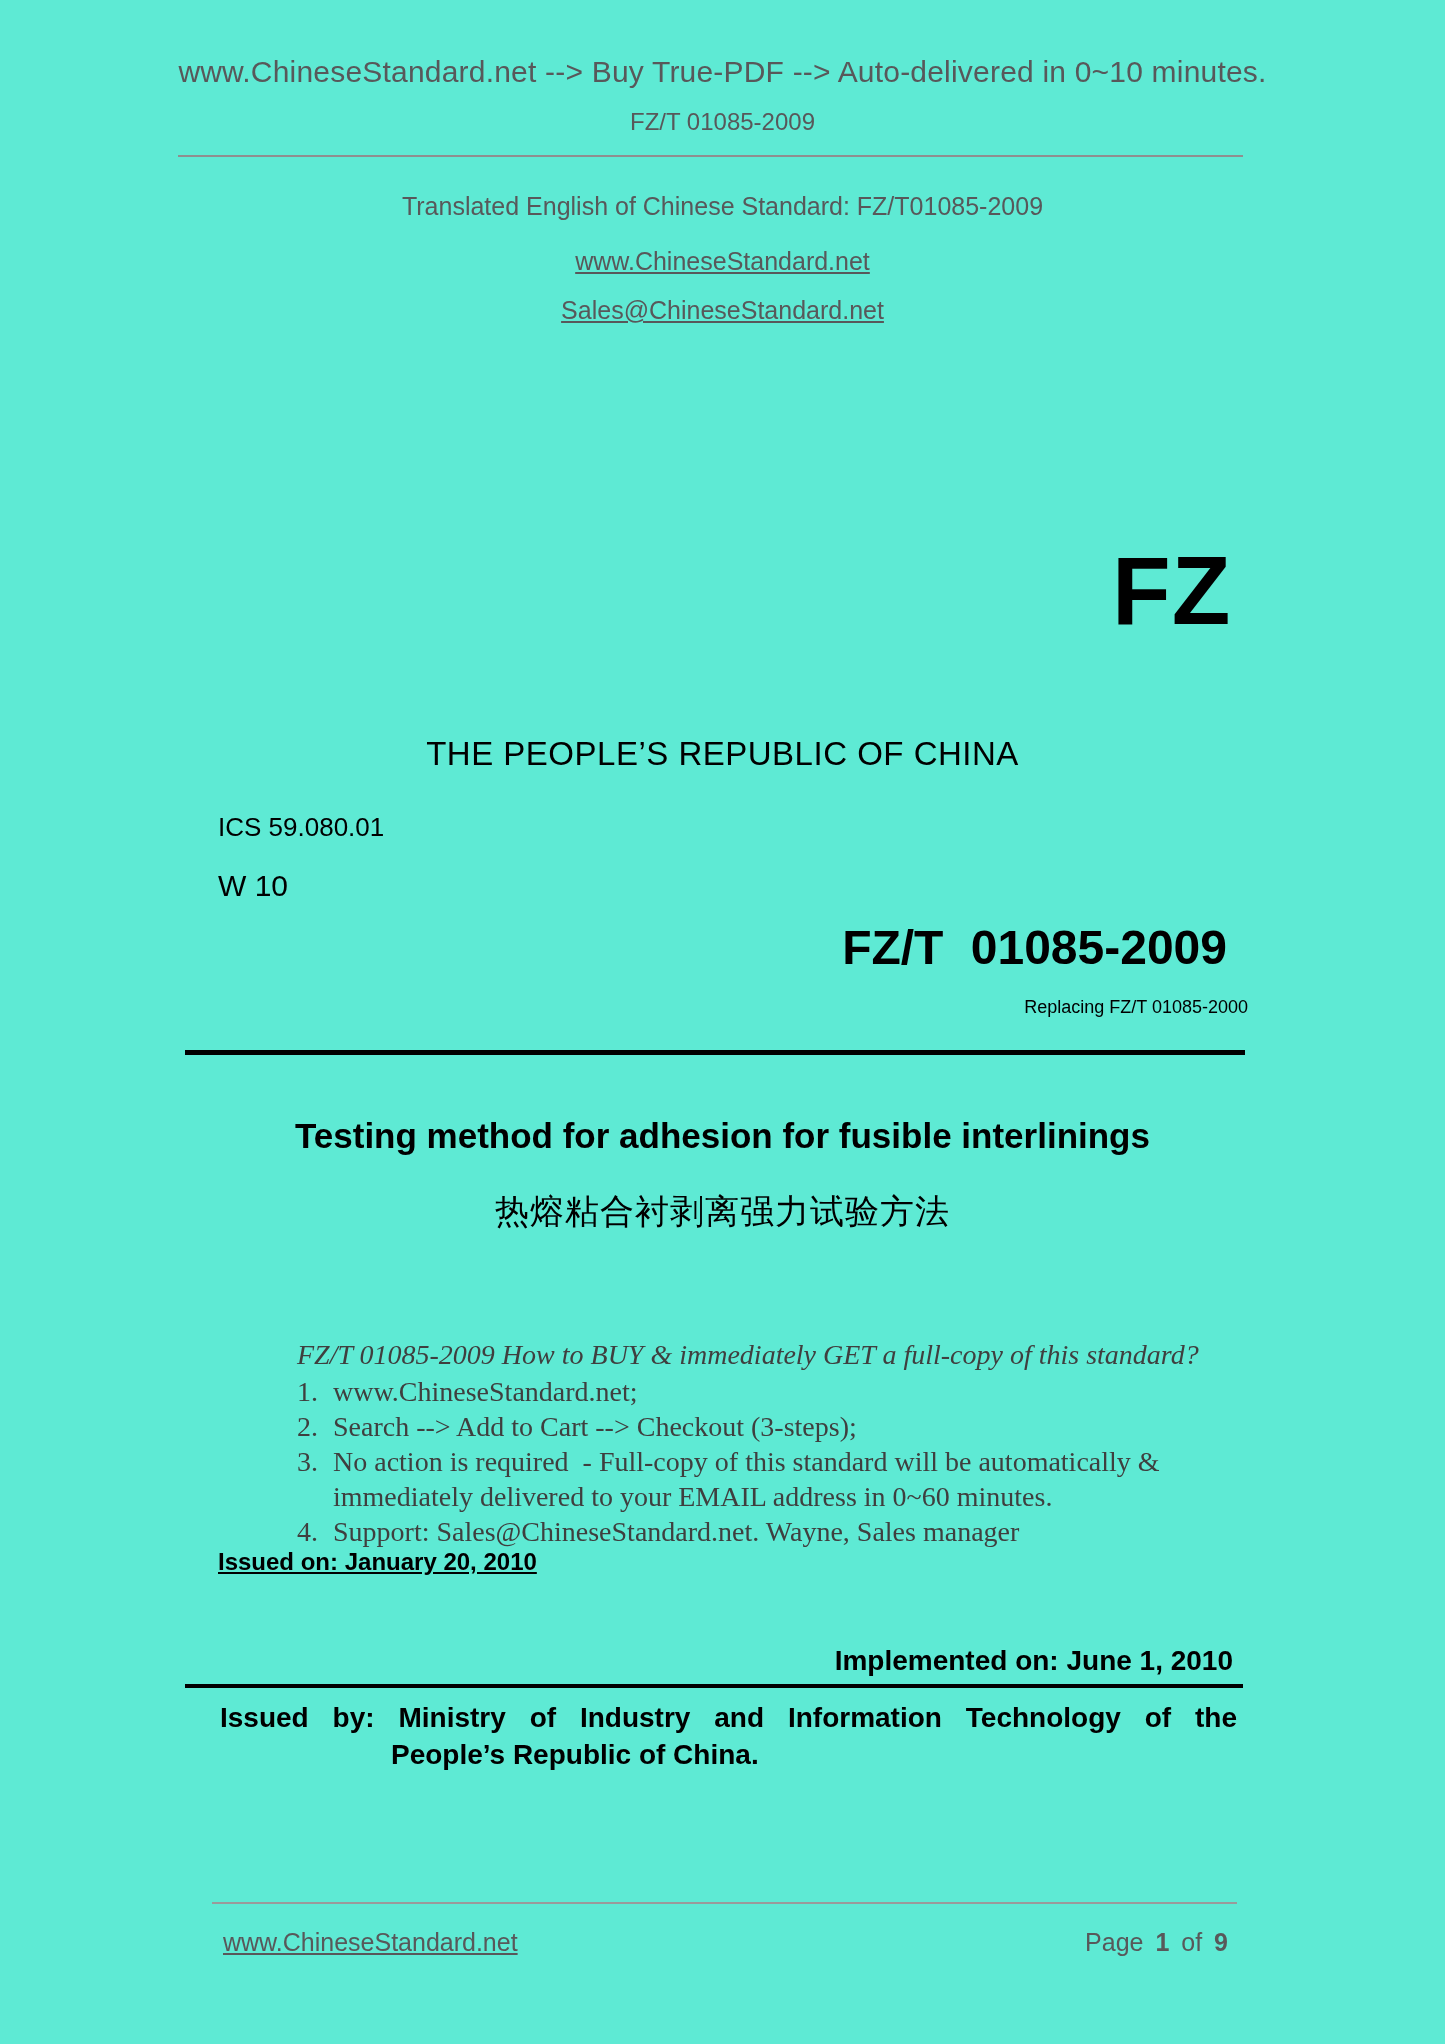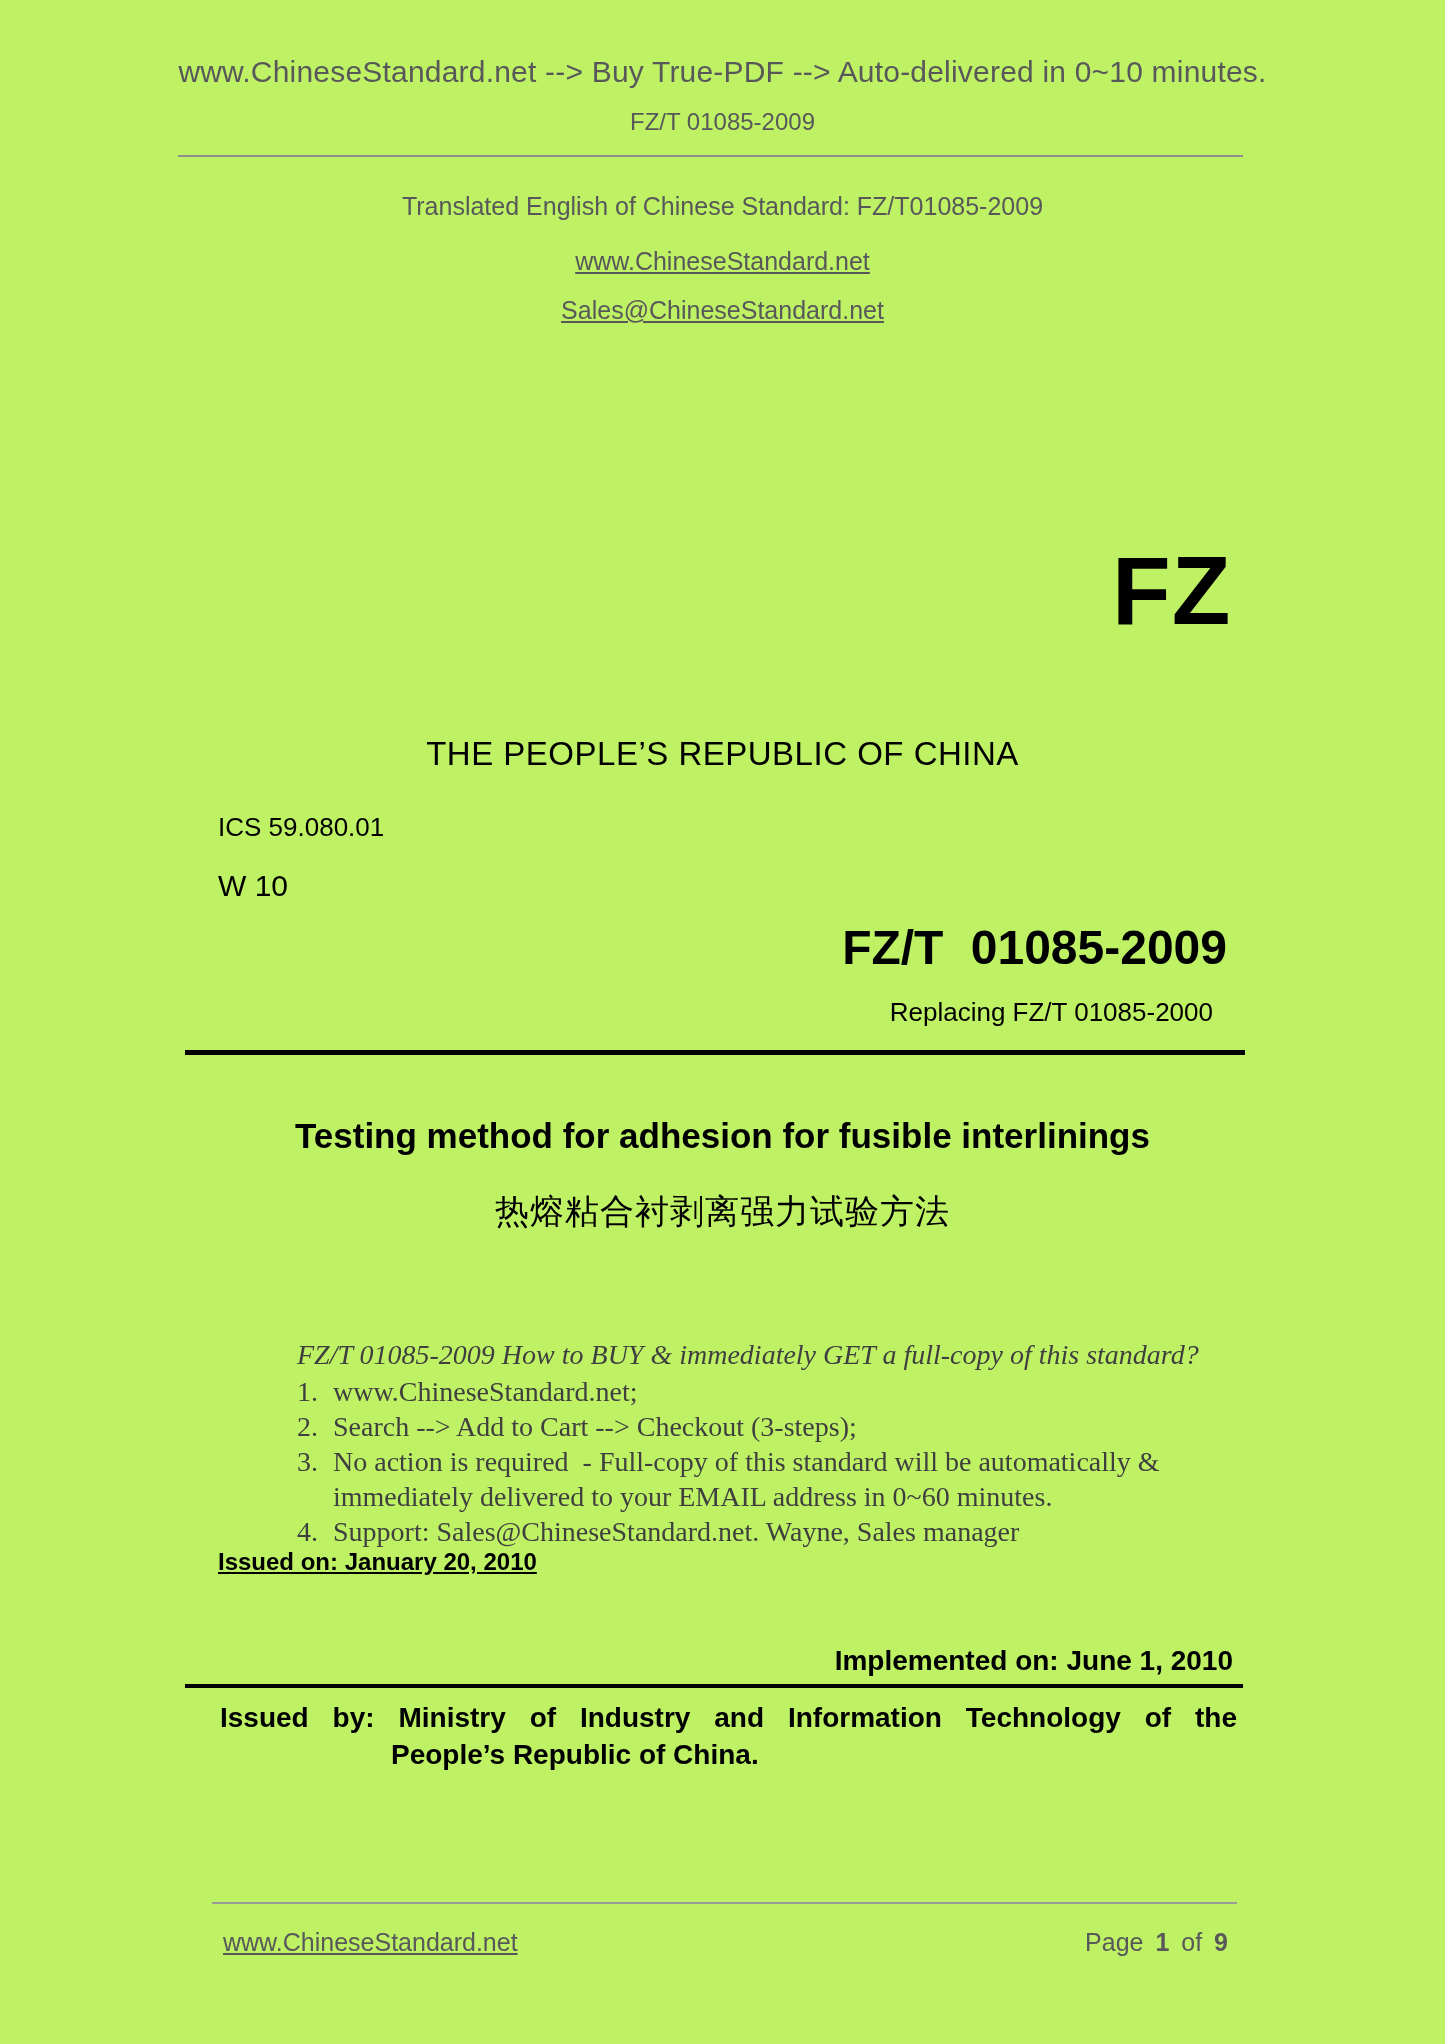--- a/index.html
+++ b/index.html
@@ -1,21 +1,21 @@
 <!DOCTYPE html>
 <html><head>
 <meta charset="utf-8">
 <style>
   html, body { margin: 0; padding: 0; background: #e8e8e8; }
   .page {
     position: relative;
     width: 1445px;
     height: 2044px;
     margin: 0 auto;
-    background: #bef264;
+    background: #5eead4;
     font-family: "Liberation Sans", sans-serif;
     color: #000000;
     overflow: hidden;
   }
   .abs { position: absolute; }
   .centered { left: 0; right: 0; text-align: center; }
 
   
   .promo-line   { top: 55px;  font-size: 30px; color: #58585a; letter-spacing: 0.2px; }
   .doc-code     { top: 108px; font-size: 24px; color: #58585a; }
@@ -27,21 +27,21 @@
 
   
   .fz-logo      { top: 536px; left: 1112px; font-size: 96px; font-weight: bold; letter-spacing: 1px; }
   .org-line1    { top: 656px; font-size: 33px; letter-spacing: 0.5px; }
   .org-line2    { top: 735px; font-size: 33px; letter-spacing: 0.5px; }
   .ics-code     { top: 812px; left: 218px; font-size: 26px; }
   .class-code   { top: 869px; left: 218px; font-size: 30px; }
 
   
   .std-number   { top: 920px; right: 218px; font-size: 48px; font-weight: bold; word-spacing: 14px; text-align: right; }
-  .replacing    { top: 997px; right: 232px; font-size: 26px; text-align: right; }
+  .replacing    { top: 997px; right: 197px; font-size: 18px; text-align: right; }
   .title-divider{ top: 1050px; left: 185px; width: 1060px; height: 5px; background: #000; }
 
   
   .title-en     { top: 1116px; font-size: 35px; font-weight: bold; }
   .title-zh     { top: 1189px; font-size: 34px; font-family: "Liberation Serif", serif; letter-spacing: 1px; }
 
   
   .buy-block    { top: 1336px; left: 297px; width: 915px;
                   font-family: "Liberation Serif", serif; color: #3f3f3f; font-size: 28px; }
   .buy-heading  { line-height: 38px; font-style: italic; }

